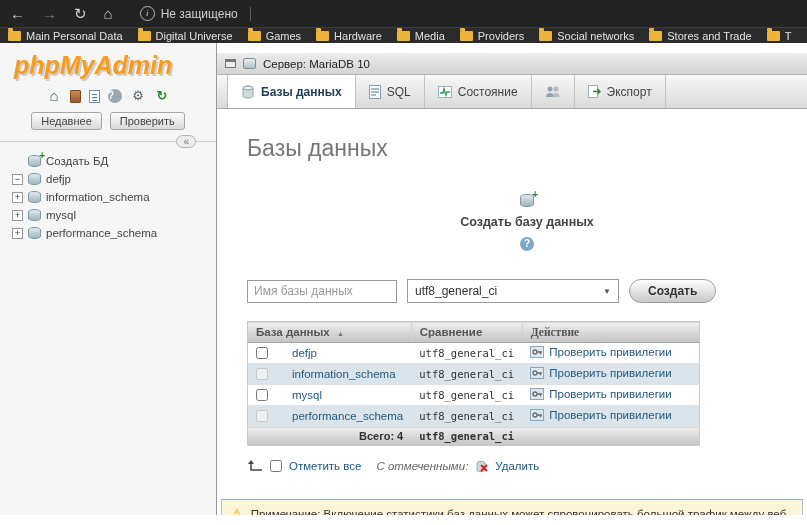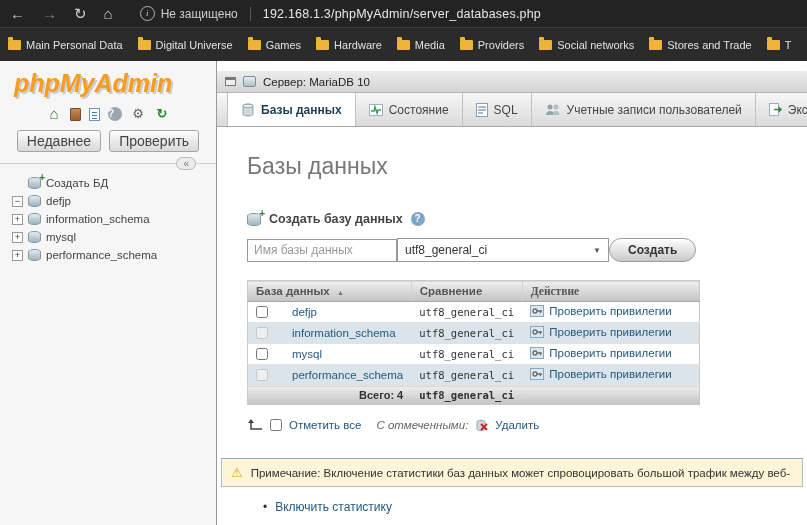--- a/index.html
+++ b/index.html
@@ -9,21 +9,21 @@
   
   .browser-bar{height:27px;background:#232323;display:flex;align-items:center;padding:0 10px;}
   .nav-glyph{font-size:15px;color:#cfcfcf;margin-right:17px;cursor:default;}
   .nav-glyph.dim{color:#7d7d7d;}
   .sec-chip{display:flex;align-items:center;gap:6px;margin-left:10px;}
   .info-circle{width:13px;height:13px;border:1px solid #b5b5b5;border-radius:50%;font-size:9px;line-height:13px;text-align:center;color:#cfcfcf;font-family:"Liberation Serif",serif;font-style:italic;}
   .sec-label{font-size:12px;color:#cfcfcf;}
   .divider{width:1px;height:14px;background:#5a5a5a;margin:0 12px;}
   .url{font-size:12.5px;color:#e8e8e8;letter-spacing:.2px;white-space:nowrap;}
 
-  .bookmarks-bar{height:34px;box-sizing:border-box;background:#2b2b2b;border-top:1px solid #3d3d3d;display:flex;align-items:center;padding:0 8px;gap:15px;overflow:hidden;white-space:nowrap;}
+  .bookmarks-bar{height:16px;box-sizing:border-box;background:#2b2b2b;border-top:1px solid #3d3d3d;display:flex;align-items:center;padding:0 8px;gap:15px;overflow:hidden;white-space:nowrap;}
   .bookmark{display:flex;align-items:center;gap:5px;flex:0 0 auto;}
   .bookmark-label{font-size:11px;color:#e2e2e2;}
   .folder-icon{width:13px;height:10px;background:#edb439;border-radius:1px;position:relative;flex:0 0 auto;}
   .folder-icon::before{content:"";position:absolute;top:-3px;left:0;width:5px;height:3px;background:#edb439;border-radius:1px 1px 0 0;}
 
   
   .app{display:flex;height:472px;border-radius:24px;}
   .sidebar{flex:0 0 217px;width:217px;box-sizing:border-box;background:#f6f6f6;border-right:1px solid #9a9a9a;}
   .main{flex:1;min-width:0;display:flex;flex-direction:column;background:#fff;}
 
@@ -32,21 +32,21 @@
   .nav-icons{display:flex;justify-content:center;align-items:center;gap:8px;padding:6px 0 5px;}
   .nav-ico{width:16px;height:16px;font-size:13px;line-height:16px;text-align:center;display:inline-block;}
   .ico-home{color:#2f6f2f;font-size:15px;}
   .ico-door{width:11px;height:13px;background:linear-gradient(#c98850,#9a5f2e);border:1px solid #7a4a22;box-sizing:border-box;border-radius:1px;}
   .ico-doc{width:11px;height:13px;background:#fff;border:1px solid #6b93b5;box-sizing:border-box;position:relative;}
   .ico-doc::before{content:"";position:absolute;left:2px;top:3px;width:5px;height:1px;background:#4a7aa0;box-shadow:0 3px 0 #4a7aa0,0 6px 0 #4a7aa0;}
   .ico-help{width:14px;height:14px;border-radius:50%;background:#9aa7b1;color:#fff;font-size:10px;font-weight:bold;line-height:14px;}
   .ico-gear{color:#5c6770;font-size:13px;}
   .ico-refresh{color:#2e8b2e;font-weight:bold;font-size:13px;}
   .nav-buttons{display:flex;justify-content:center;gap:8px;padding:3px 0 9px;}
-  .small-btn{font-size:14px;color:#444;background:linear-gradient(#fdfdfd,#d9d9d9);border:1px solid #a5a5a5;border-radius:3px;padding:2px 9px;font-family:inherit;cursor:pointer;}
+  .small-btn{font-size:11px;color:#444;background:linear-gradient(#fdfdfd,#d9d9d9);border:1px solid #a5a5a5;border-radius:3px;padding:2px 9px;font-family:inherit;cursor:pointer;}
   .sidebar-sep{border-top:1px solid #cfcfcf;margin:2px 0 10px;position:relative;}
   .collapse-handle{position:absolute;right:20px;top:-7px;background:#ececec;border:1px solid #b5b5b5;border-radius:7px;font-size:10px;line-height:11px;color:#777;padding:0 6px;cursor:pointer;}
   .tree{font-size:11.5px;color:#444;padding-left:12px;}
   .tree-item{display:flex;align-items:center;gap:5px;height:18px;cursor:pointer;}
   .tree-item.create{padding-left:16px;}
   .toggle{width:11px;height:11px;box-sizing:border-box;border:1px solid #999;background:#fff;font-size:9px;line-height:9px;text-align:center;color:#333;flex:0 0 auto;}
   .db-ico{width:13px;height:12px;box-sizing:border-box;background:linear-gradient(#e3e9ec,#9fb4bf);border:1px solid #8098a4;border-radius:6px/3px;position:relative;flex:0 0 auto;}
   .db-ico::before{content:"";position:absolute;top:0;left:1px;right:1px;height:3px;background:#d7e1e7;border-radius:6px/2px;}
   .create-db-ico::after{content:"+";position:absolute;right:-5px;top:-6px;color:#2e7d32;font-weight:bold;font-size:10px;}
   .tree-label{white-space:nowrap;}
@@ -60,25 +60,25 @@
   
   .tabs{flex:0 0 auto;height:34px;box-sizing:border-box;background:linear-gradient(#f7f7f7,#dadada);border-bottom:1px solid #a8a8a8;display:flex;align-items:stretch;padding-left:10px;overflow:hidden;white-space:nowrap;}
   .tab{display:flex;align-items:center;gap:6px;padding:0 13px;font-size:12px;color:#444;border-right:1px solid #c2c2c2;flex:0 0 auto;cursor:pointer;}
   .tab:first-child{border-left:1px solid #c2c2c2;}
   .tab.active{background:#fff;font-weight:bold;color:#1d3d57;}
   .tab-ico{display:inline-flex;align-items:center;}
 
   
   .content{flex:1;overflow:hidden;}
   .page-title{margin:26px 0 0 30px;font-size:23px;font-weight:normal;color:#777;}
-  .create-head{display:flex;align-items:center;gap:8px;margin:32px 0 0 30px;}
+  .create-head{display:flex;align-items:center;gap:8px;margin:32px 0 0 30px;flex-direction:column;}
   .create-head .db-ico{width:14px;height:13px;}
   .create-title{font-size:12.5px;font-weight:bold;color:#444;}
   .help-ico{width:14px;height:14px;border-radius:50%;background:#7da7c4;color:#fff;font-size:10px;font-weight:bold;text-align:center;line-height:14px;cursor:pointer;}
-  .form-row{display:flex;align-items:center;margin:12px 0 0 30px;}
+  .form-row{display:flex;align-items:center;gap:10px;margin:28px 0 0 30px;}
   .text-input{width:150px;height:23px;box-sizing:border-box;border:1px solid #999;padding:0 6px;font-size:12px;font-family:inherit;color:#333;}
   .text-input::placeholder{color:#9a9a9a;}
   .select-box{width:212px;height:24px;box-sizing:border-box;border:1px solid #999;background:#fff;display:flex;align-items:center;justify-content:space-between;padding:0 7px;font-size:12px;color:#333;cursor:pointer;}
   .caret{font-size:8px;color:#555;}
   .create-btn{font-size:12px;font-weight:bold;color:#333;background:linear-gradient(#ffffff,#c9c9c9);border:1px solid #9d9d9d;border-radius:12px;padding:4px 18px;font-family:inherit;cursor:pointer;}
 
   
   .db-table{border-collapse:collapse;margin:18px 0 0 30px;font-size:11.5px;border:1px solid #c9c9c9;}
   .db-table th{background:linear-gradient(#eeeeee,#c3c3c3);color:#555;font-weight:bold;text-align:left;padding:4px 8px;border-right:1px solid #d2d2d2;border-bottom:1px solid #a9a9a9;white-space:nowrap;cursor:pointer;}
   .db-table th:last-child{border-right:none;cursor:default;}
@@ -116,21 +116,20 @@
   <div class="browser-bar">
     <span class="nav-glyph">←</span>
     <span class="nav-glyph dim">→</span>
     <span class="nav-glyph">↻</span>
     <span class="nav-glyph">⌂</span>
     <span class="sec-chip">
       <span class="info-circle">i</span>
       <span class="sec-label">Не защищено</span>
     </span>
     <span class="divider"></span>
-    <span class="url">192.168.1.3/phpMyAdmin/server_databases.php</span>
   </div>
 
   <div class="bookmarks-bar">
     <span class="bookmark">
         <span class="folder-icon"></span>
         <span class="bookmark-label">Main Personal Data</span>
       </span>
     <span class="bookmark">
         <span class="folder-icon"></span>
         <span class="bookmark-label">Digital Universe</span>
@@ -225,48 +224,47 @@
           <span class="tab-ico">
               <svg width="14" height="14" viewBox="0 0 14 14">
                 <path d="M2 3c0-1.3 2.2-2 5-2s5 .7 5 2v8c0 1.3-2.2 2-5 2s-5-.7-5-2z" fill="#cfd8dc" stroke="#90a4ae"></path>
                 <ellipse cx="7" cy="3" rx="5" ry="1.8" fill="#eceff1" stroke="#90a4ae"></ellipse>
               </svg>
             </span>
           <span class="tab-label">Базы данных</span>
         </div>
         <div class="tab">
           <span class="tab-ico">
-              <svg width="14" height="12">
-                <rect x="0.5" y="0.5" width="13" height="11" fill="#fff" stroke="#9ab0be"></rect>
-                <polyline points="2,7 5,7 6,3 8,9 9,6 12,6" fill="none" stroke="#3a9d5d" stroke-width="1.5"></polyline>
-              </svg>
-            </span>
-          <span class="tab-label">Состояние</span>
-        </div>
-        <div class="tab">
-          <span class="tab-ico">
               <svg width="12" height="14">
                 <rect x="0.5" y="0.5" width="11" height="13" fill="#fff" stroke="#88a0b5"></rect>
                 <line x1="2" y1="4" x2="10" y2="4" stroke="#4a7aa0"></line>
                 <line x1="2" y1="7" x2="10" y2="7" stroke="#4a7aa0"></line>
                 <line x1="2" y1="10" x2="7" y2="10" stroke="#4a7aa0"></line>
               </svg>
             </span>
           <span class="tab-label">SQL</span>
         </div>
         <div class="tab">
           <span class="tab-ico">
+              <svg width="14" height="12">
+                <rect x="0.5" y="0.5" width="13" height="11" fill="#fff" stroke="#9ab0be"></rect>
+                <polyline points="2,7 5,7 6,3 8,9 9,6 12,6" fill="none" stroke="#3a9d5d" stroke-width="1.5"></polyline>
+              </svg>
+            </span>
+          <span class="tab-label">Состояние</span>
+        </div>
+        <div class="tab">
+          <span class="tab-ico">
               <svg width="16" height="13">
                 <circle cx="5" cy="4" r="2.5" fill="#90a4ae"></circle>
                 <path d="M1 12c0-2.5 1.8-4 4-4s4 1.5 4 4z" fill="#90a4ae"></path>
                 <circle cx="11" cy="4" r="2.5" fill="#b0bec5"></circle>
                 <path d="M7.5 12c0-2.5 1.6-4 3.5-4s3.5 1.5 3.5 4z" fill="#b0bec5"></path>
               </svg>
             </span>
-          <span class="tab-label">Учетные записи пользователей</span>
         </div>
         <div class="tab">
           <span class="tab-ico">
               <svg width="13" height="13">
                 <rect x="0.5" y="0.5" width="9" height="12" fill="#fff" stroke="#9ab0be"></rect>
                 <path d="M5 6.5 H12 M9.5 4 L12 6.5 L9.5 9" fill="none" stroke="#3a7d44" stroke-width="1.4"></path>
               </svg>
             </span>
           <span class="tab-label">Экспорт</span>
         </div>

